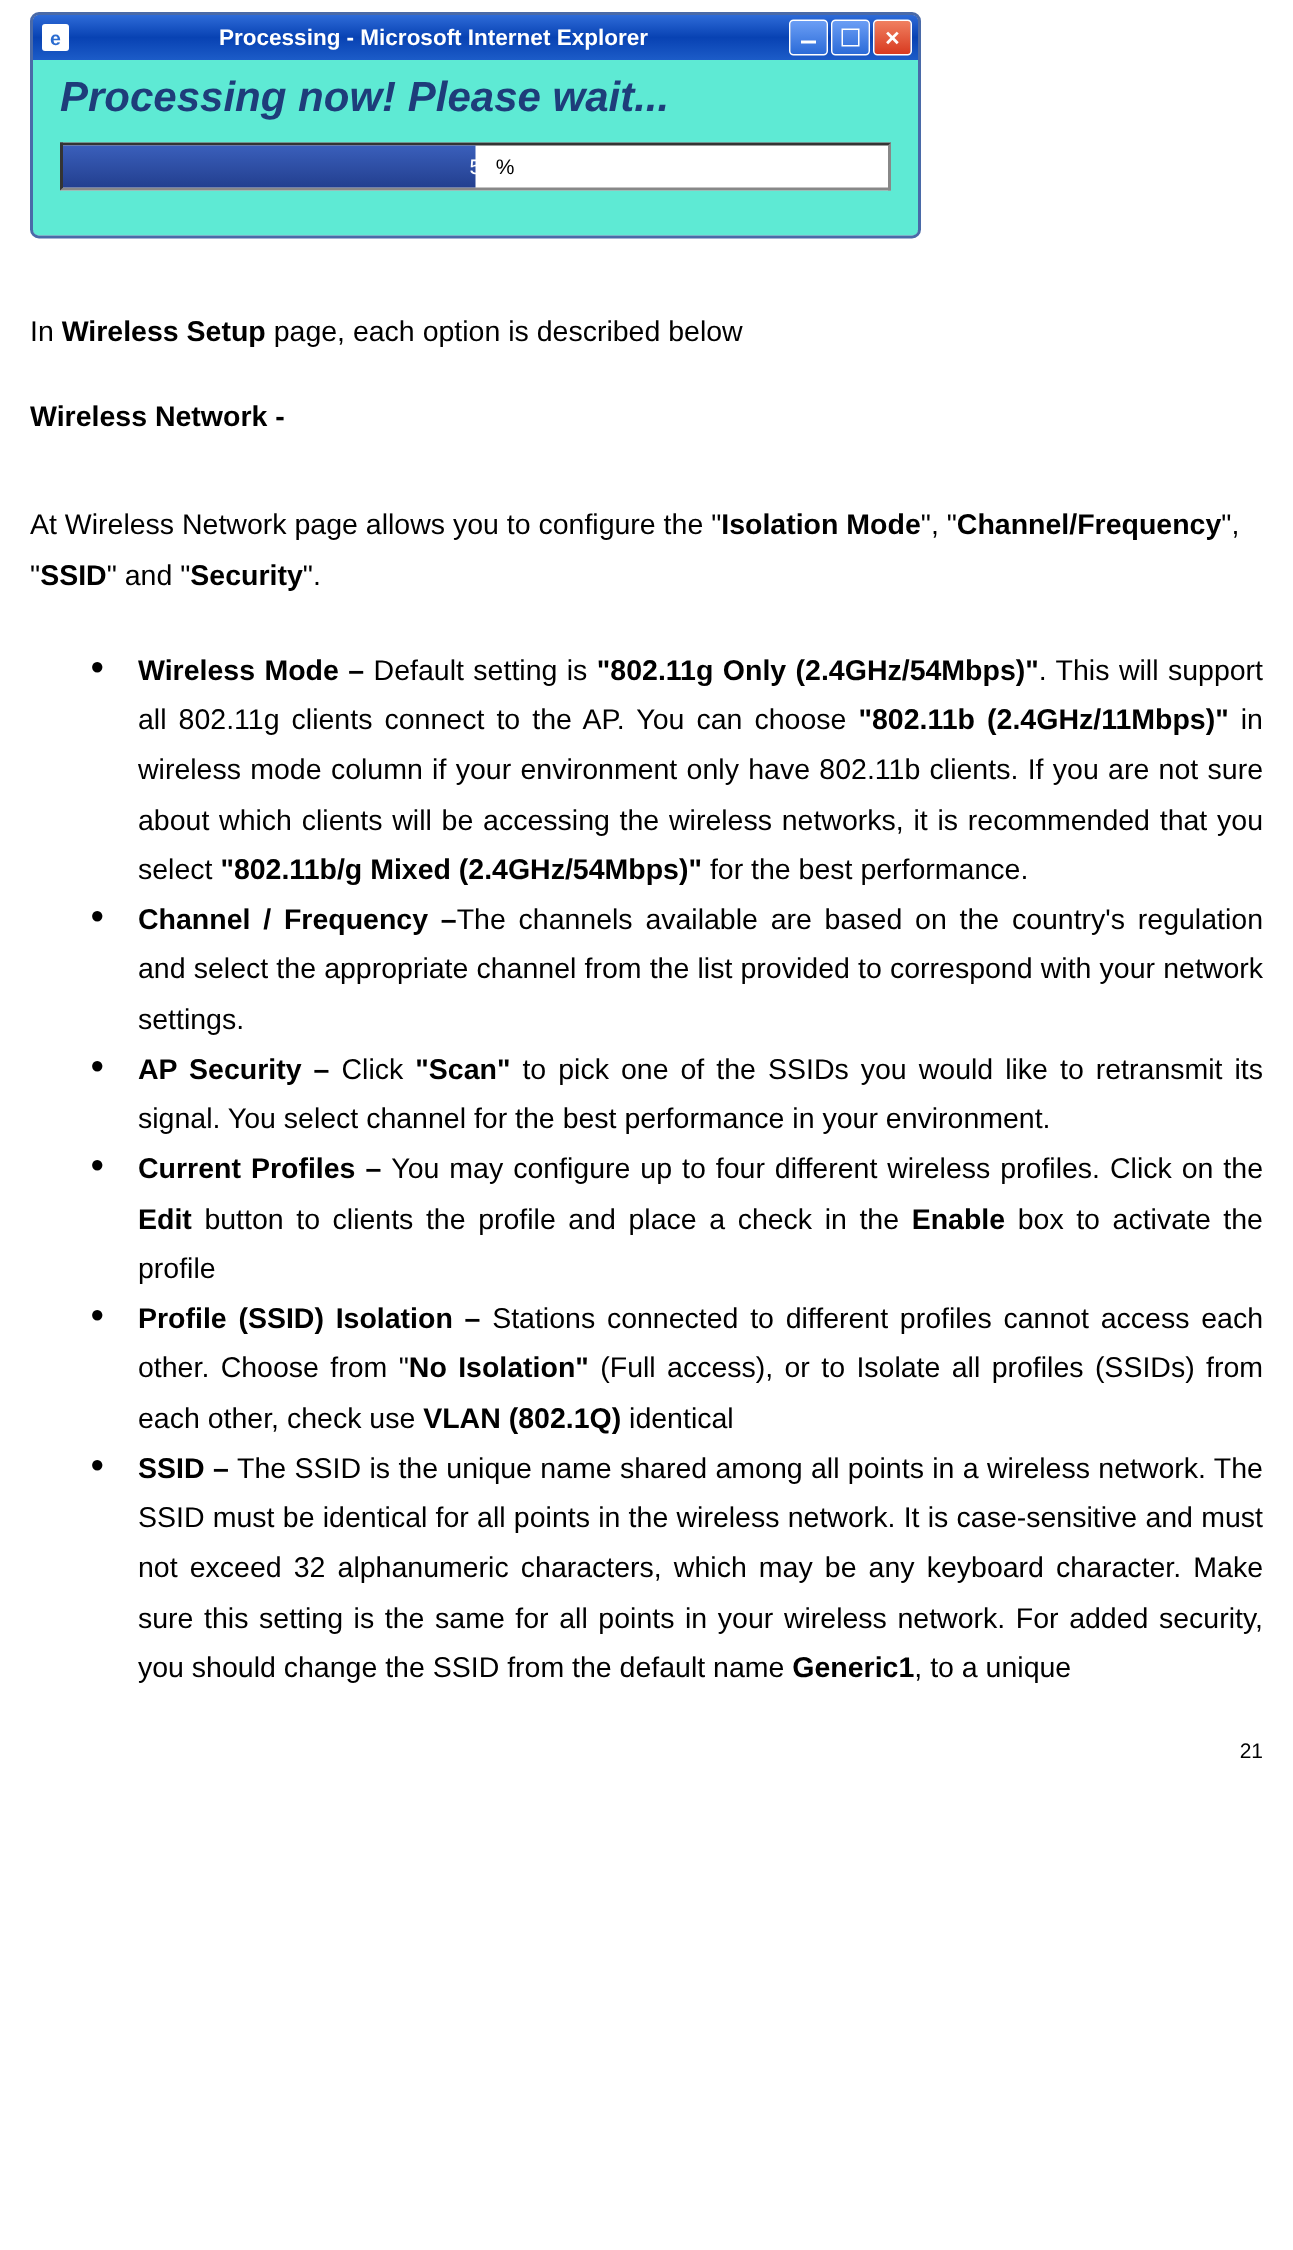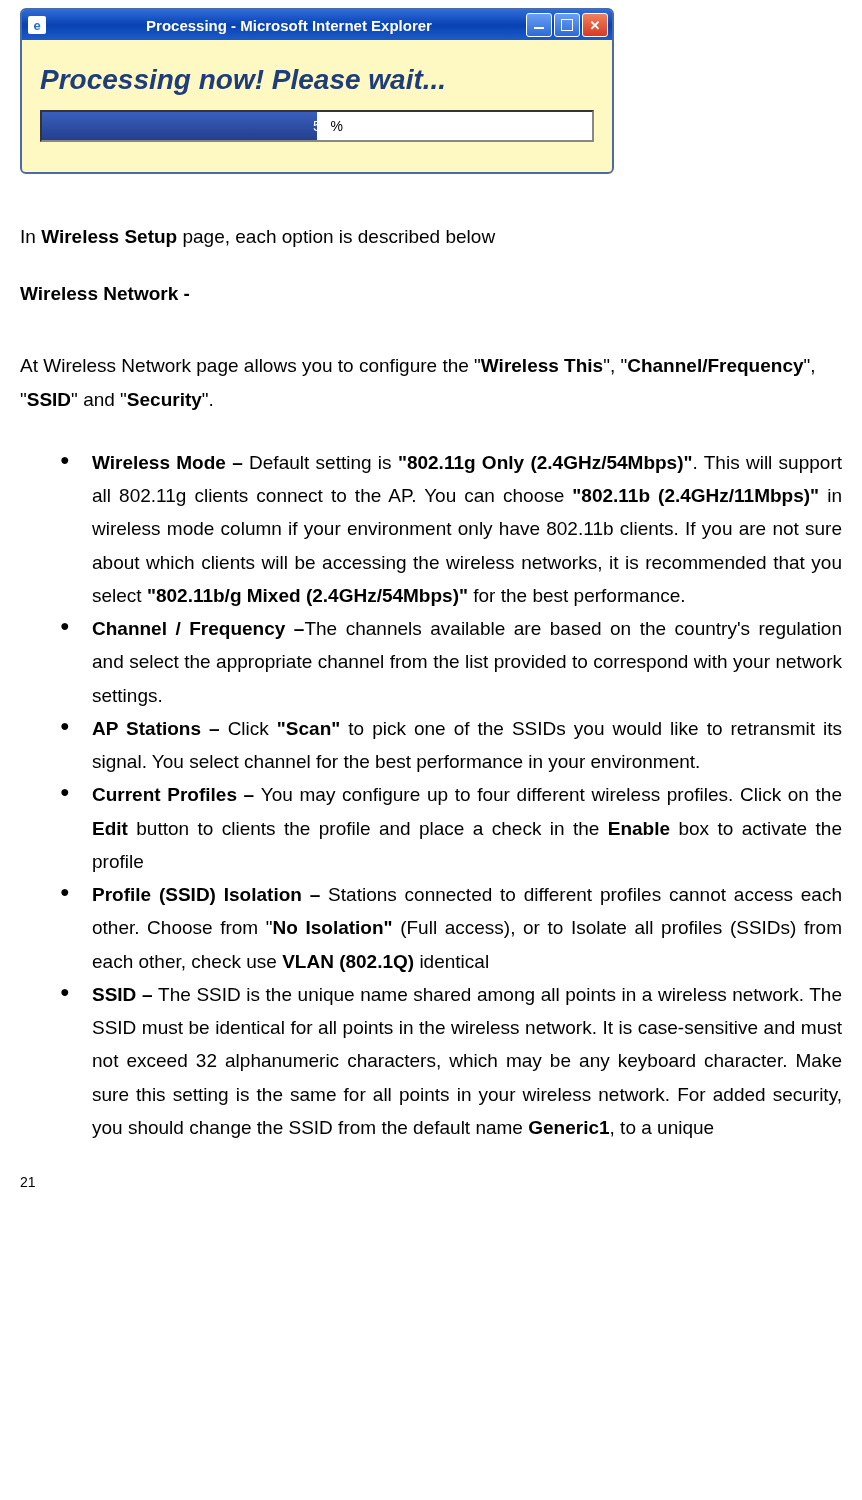--- a/index.html
+++ b/index.html
@@ -68,22 +68,22 @@
     color: #fff;
     font-size: 13px;
     font-weight: bold;
   }
   .win-min { background: linear-gradient(to bottom, #6b9ef5, #2b6bd8); }
   .win-max { background: linear-gradient(to bottom, #6b9ef5, #2b6bd8); }
   .win-close { background: linear-gradient(to bottom, #f08060, #d83a20); }
   .win-min span { display:block; width:10px; height:2px; background:#fff; margin-top:6px;}
   .win-max span { display:block; width:10px; height:10px; border:1px solid #fff; }
   .content-area {
-    background: #fef9c3;
-    padding: 24px 18px 30px 18px;
+    background: #5eead4;
+    padding: 9px 18px 30px 18px;
   }
   .processing-text {
     font-family: Verdana, Arial, sans-serif;
     font-size: 28px;
     font-weight: bold;
     font-style: italic;
     color: #1e3d7a;
     margin-bottom: 14px;
   }
   .progress-wrap {
@@ -134,21 +134,21 @@
     padding-left: 32px;
   }
   ul.bullets li::before {
     content: "●";
     position: absolute;
     left: 0;
     top: 0;
     font-size: 16px;
   }
   .page-number {
-    text-align: left;
+    text-align: right;
     font-size: 14px;
     margin-top: 30px;
   }
 </style>
 </head>
 <body>
 
 <div class="page">
 
   <div class="ie-window">
@@ -176,32 +176,32 @@
     </div>
   </div>
 
   <p class="para">
     <span>In </span><span class="bold">Wireless Setup</span><span> page, each option is described below</span>
   </p>
 
   <p class="heading">Wireless Network -</p>
 
   <p class="para">
-    <span>At Wireless Network page allows you to configure the "</span><span class="bold">Wireless This</span><span>", "</span><span class="bold">Channel/Frequency</span><span>", "</span><span class="bold">SSID</span><span>" and "</span><span class="bold">Security</span><span>".</span>
+    <span>At Wireless Network page allows you to configure the "</span><span class="bold">Isolation Mode</span><span>", "</span><span class="bold">Channel/Frequency</span><span>", "</span><span class="bold">SSID</span><span>" and "</span><span class="bold">Security</span><span>".</span>
   </p>
 
   <ul class="bullets">
     <li>
       <span class="bold">Wireless Mode – </span><span>Default setting is </span><span class="bold">"802.11g Only (2.4GHz/54Mbps)"</span><span>. This will support all 802.11g clients connect to the AP. You can choose </span><span class="bold">"802.11b (2.4GHz/11Mbps)"</span><span> in wireless mode column if your environment only have 802.11b clients. If you are not sure about which clients will be accessing the wireless networks, it is recommended that you select </span><span class="bold">"802.11b/g Mixed (2.4GHz/54Mbps)"</span><span> for the best performance.</span>
     </li>
     <li>
       <span class="bold">Channel / Frequency –</span><span>The channels available are based on the country's regulation and select the appropriate channel from the list provided to correspond with your network settings.</span>
     </li>
     <li>
-      <span class="bold">AP Stations – </span><span>Click </span><span class="bold">"Scan"</span><span> to pick one of the SSIDs you would like to retransmit its signal. You select channel for the best performance in your environment.</span>
+      <span class="bold">AP Security – </span><span>Click </span><span class="bold">"Scan"</span><span> to pick one of the SSIDs you would like to retransmit its signal. You select channel for the best performance in your environment.</span>
     </li>
     <li>
       <span class="bold">Current Profiles – </span><span>You may configure up to four different wireless profiles. Click on the </span><span class="bold">Edit</span><span> button to clients the profile and place a check in the </span><span class="bold">Enable</span><span> box to activate the profile</span>
     </li>
     <li>
       <span class="bold">Profile (SSID) Isolation – </span><span>Stations connected to different profiles cannot access each other. Choose from "</span><span class="bold">No Isolation"</span><span> (Full access), or to Isolate all profiles (SSIDs) from each other, check use </span><span class="bold">VLAN (802.1Q)</span><span> identical</span>
     </li>
     <li>
       <span class="bold">SSID – </span><span>The SSID is the unique name shared among all points in a wireless network. The SSID must be identical for all points in the wireless network. It is case-sensitive and must not exceed 32 alphanumeric characters, which may be any keyboard character. Make sure this setting is the same for all points in your wireless network. For added security, you should change the SSID from the default name </span><span class="bold">Generic1</span><span>, to a unique</span>
     </li>

